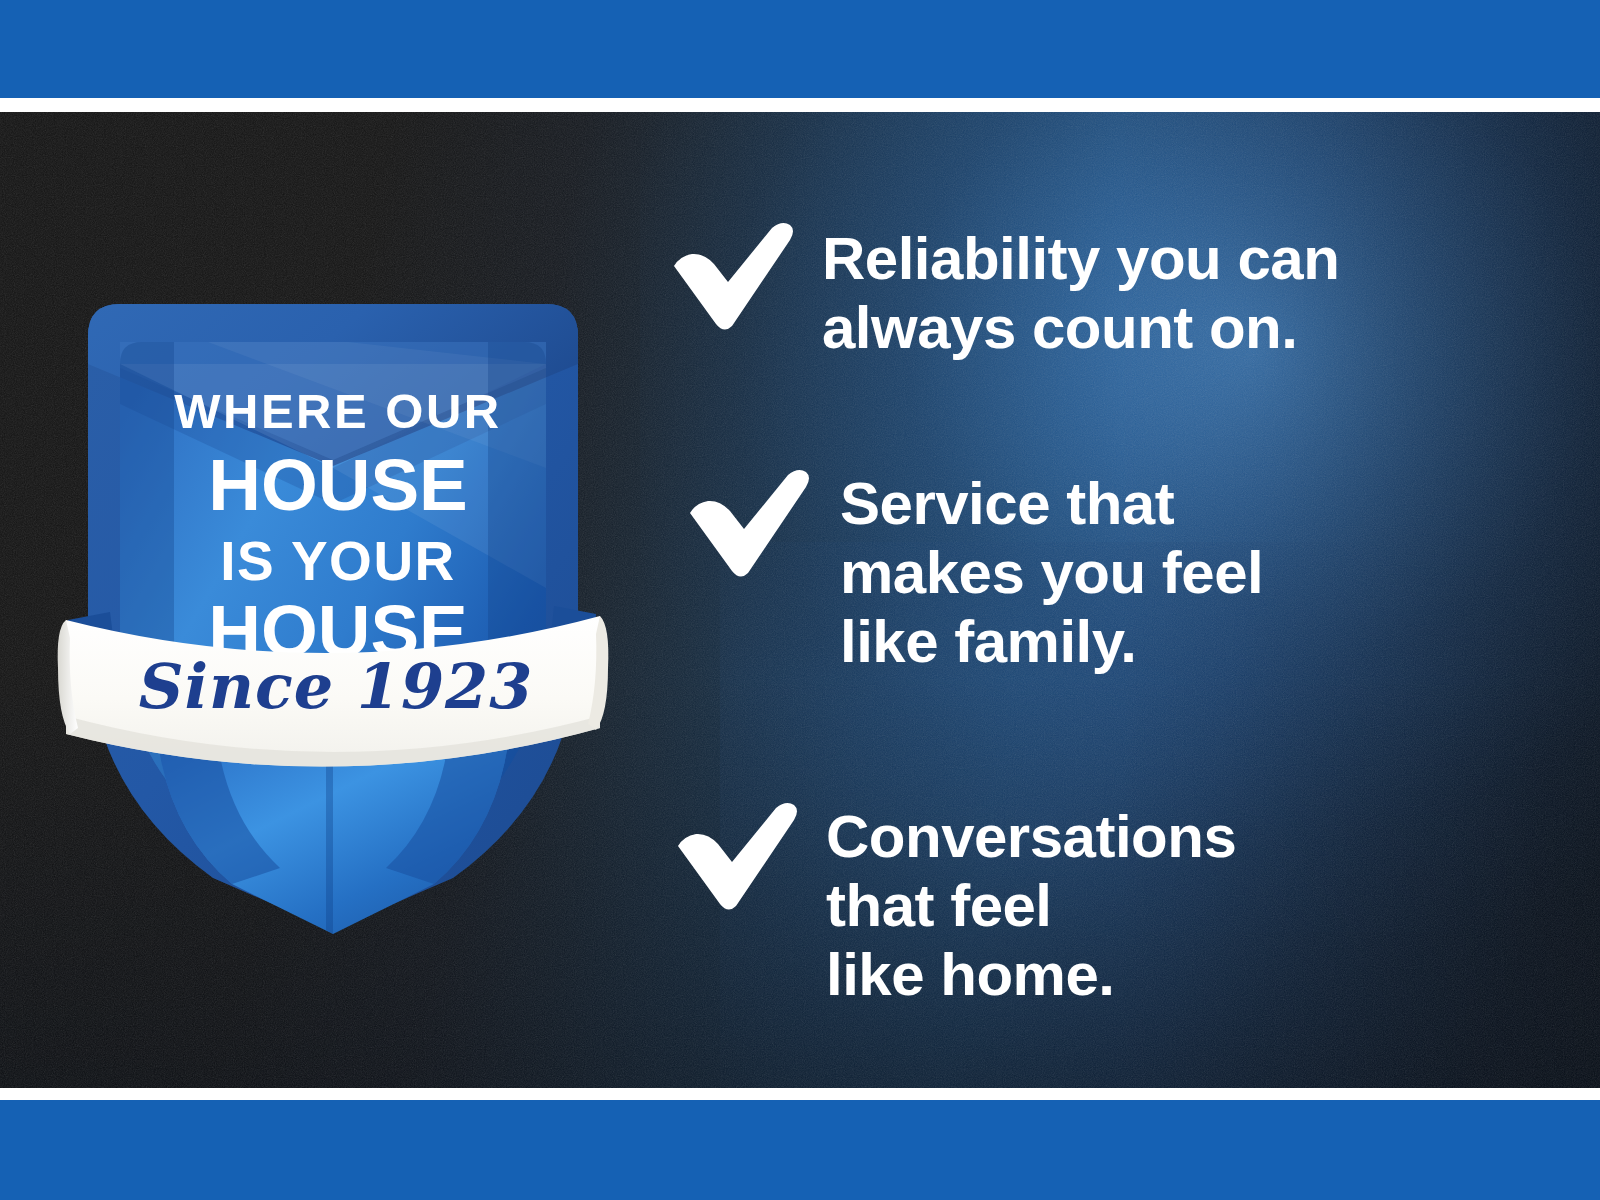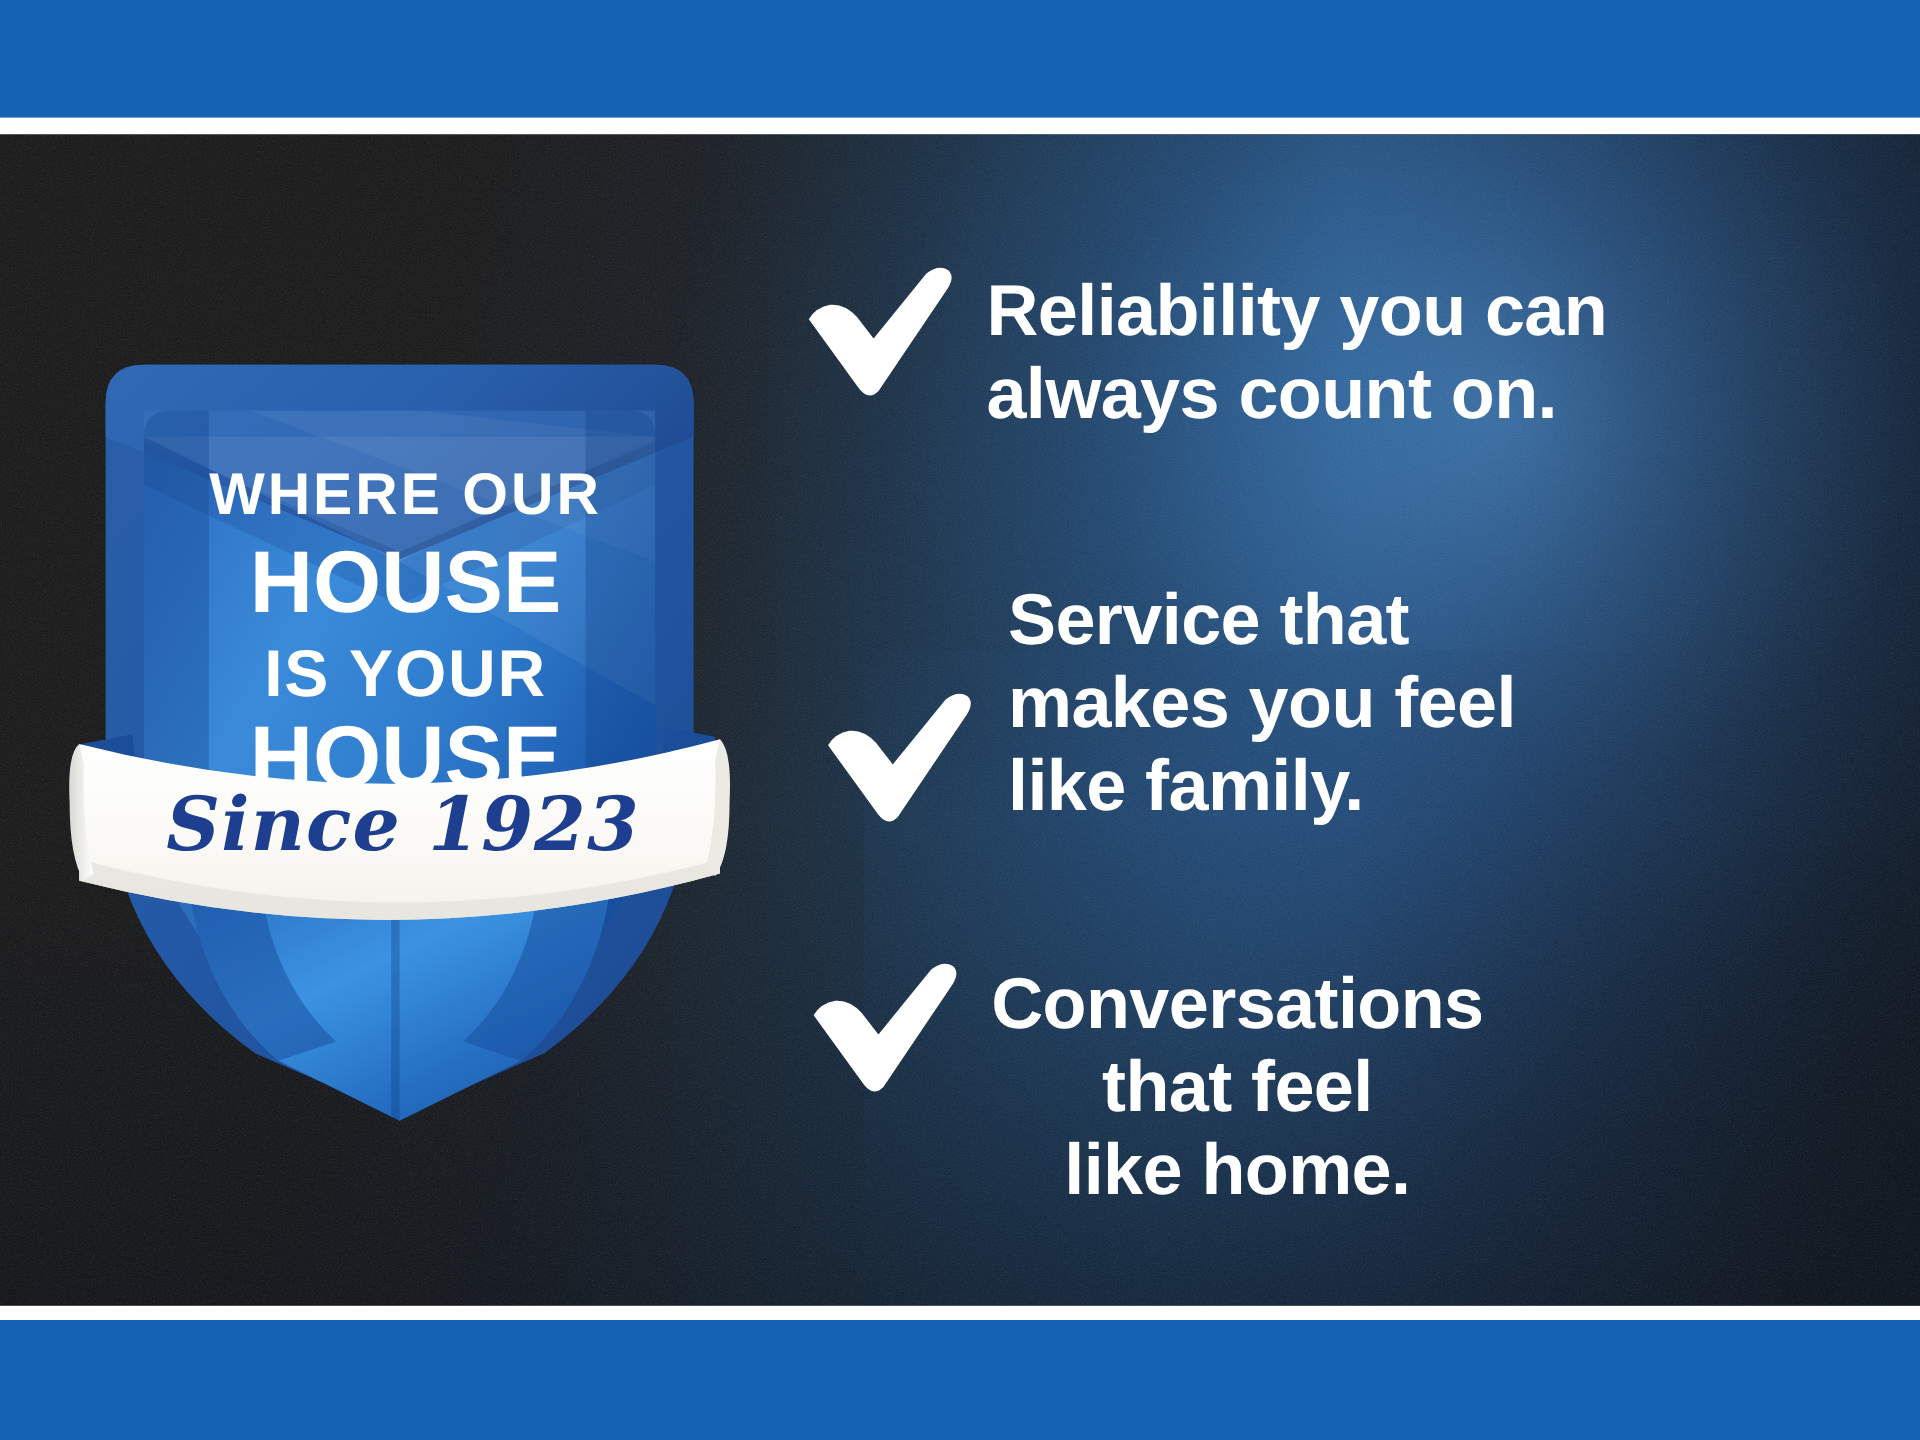--- a/index.html
+++ b/index.html
@@ -95,39 +95,39 @@
     text-anchor:middle;
     letter-spacing:1px;
   }
 
   
   .bullets{
     position:absolute;left:660px;top:112px;width:880px;height:720px;text-decoration:underline;
   }
   .bullet{position:absolute;display:flex;align-items:flex-start;}
   .b1{left:8px;top:110px;}
-  .b2{left:24px;top:370px;align-items:flex-end;}
+  .b2{left:24px;top:357px;}
   .b3{left:12px;top:690px;}
 
   .check{flex:0 0 auto;width:128px;height:112px;}
   .check svg{display:block;width:128px;height:112px;}
 
   .btext{
     color:#ffffff;
     font-family:"Liberation Sans", sans-serif;
     font-weight:bold;
     font-size:60px;
     line-height:1.15;
     letter-spacing:-0.5px;
     white-space:pre-line;
     padding-top:2px;
   }
   .b1 .btext{padding-left:26px;}
   .b2 .btext{padding-left:28px;padding-top:0;}
-  .b3 .btext{padding-left:26px;padding-top:0;text-align:center;}
+  .b3 .btext{padding-left:26px;padding-top:0;}
 </style>
 </head>
 <body>
 
 <div class="banner">
 
   <div class="bar bar-top"></div>
 
   <div class="stage">
     <div class="stage-base"></div>

